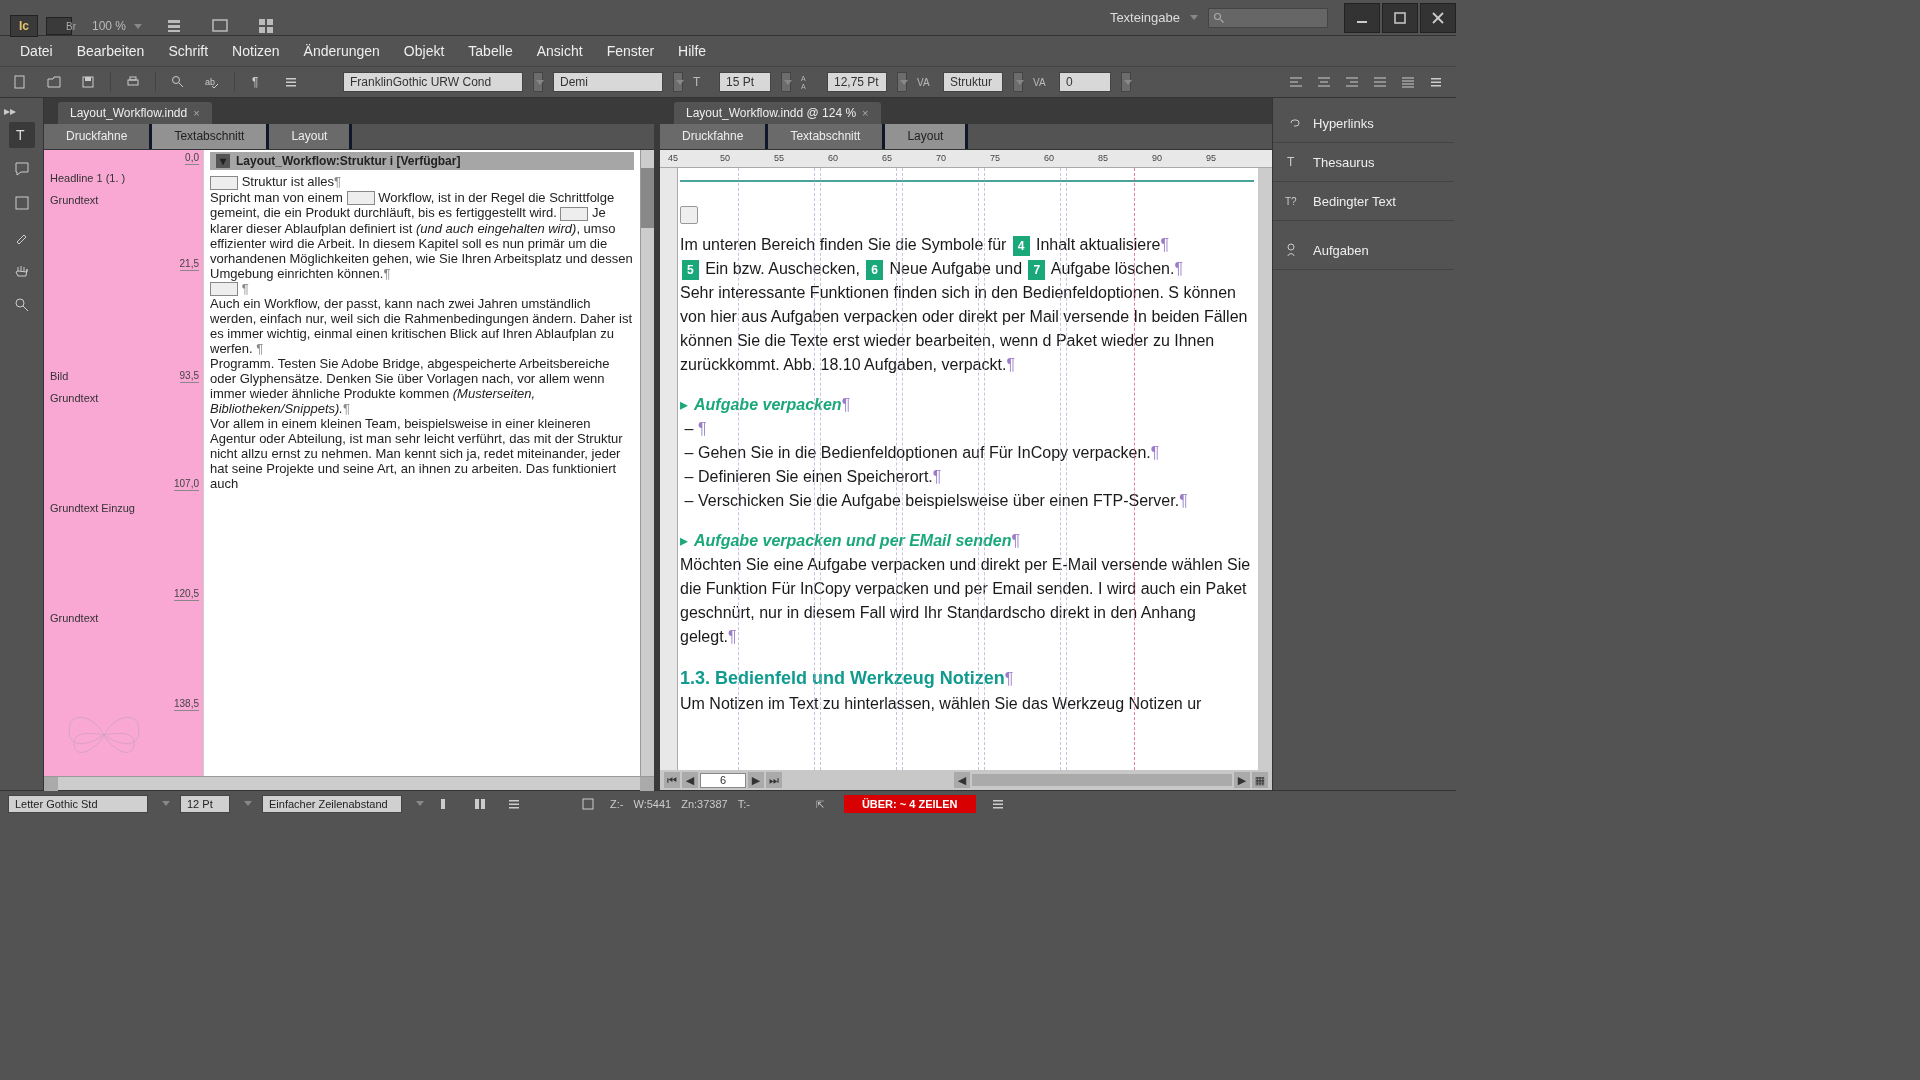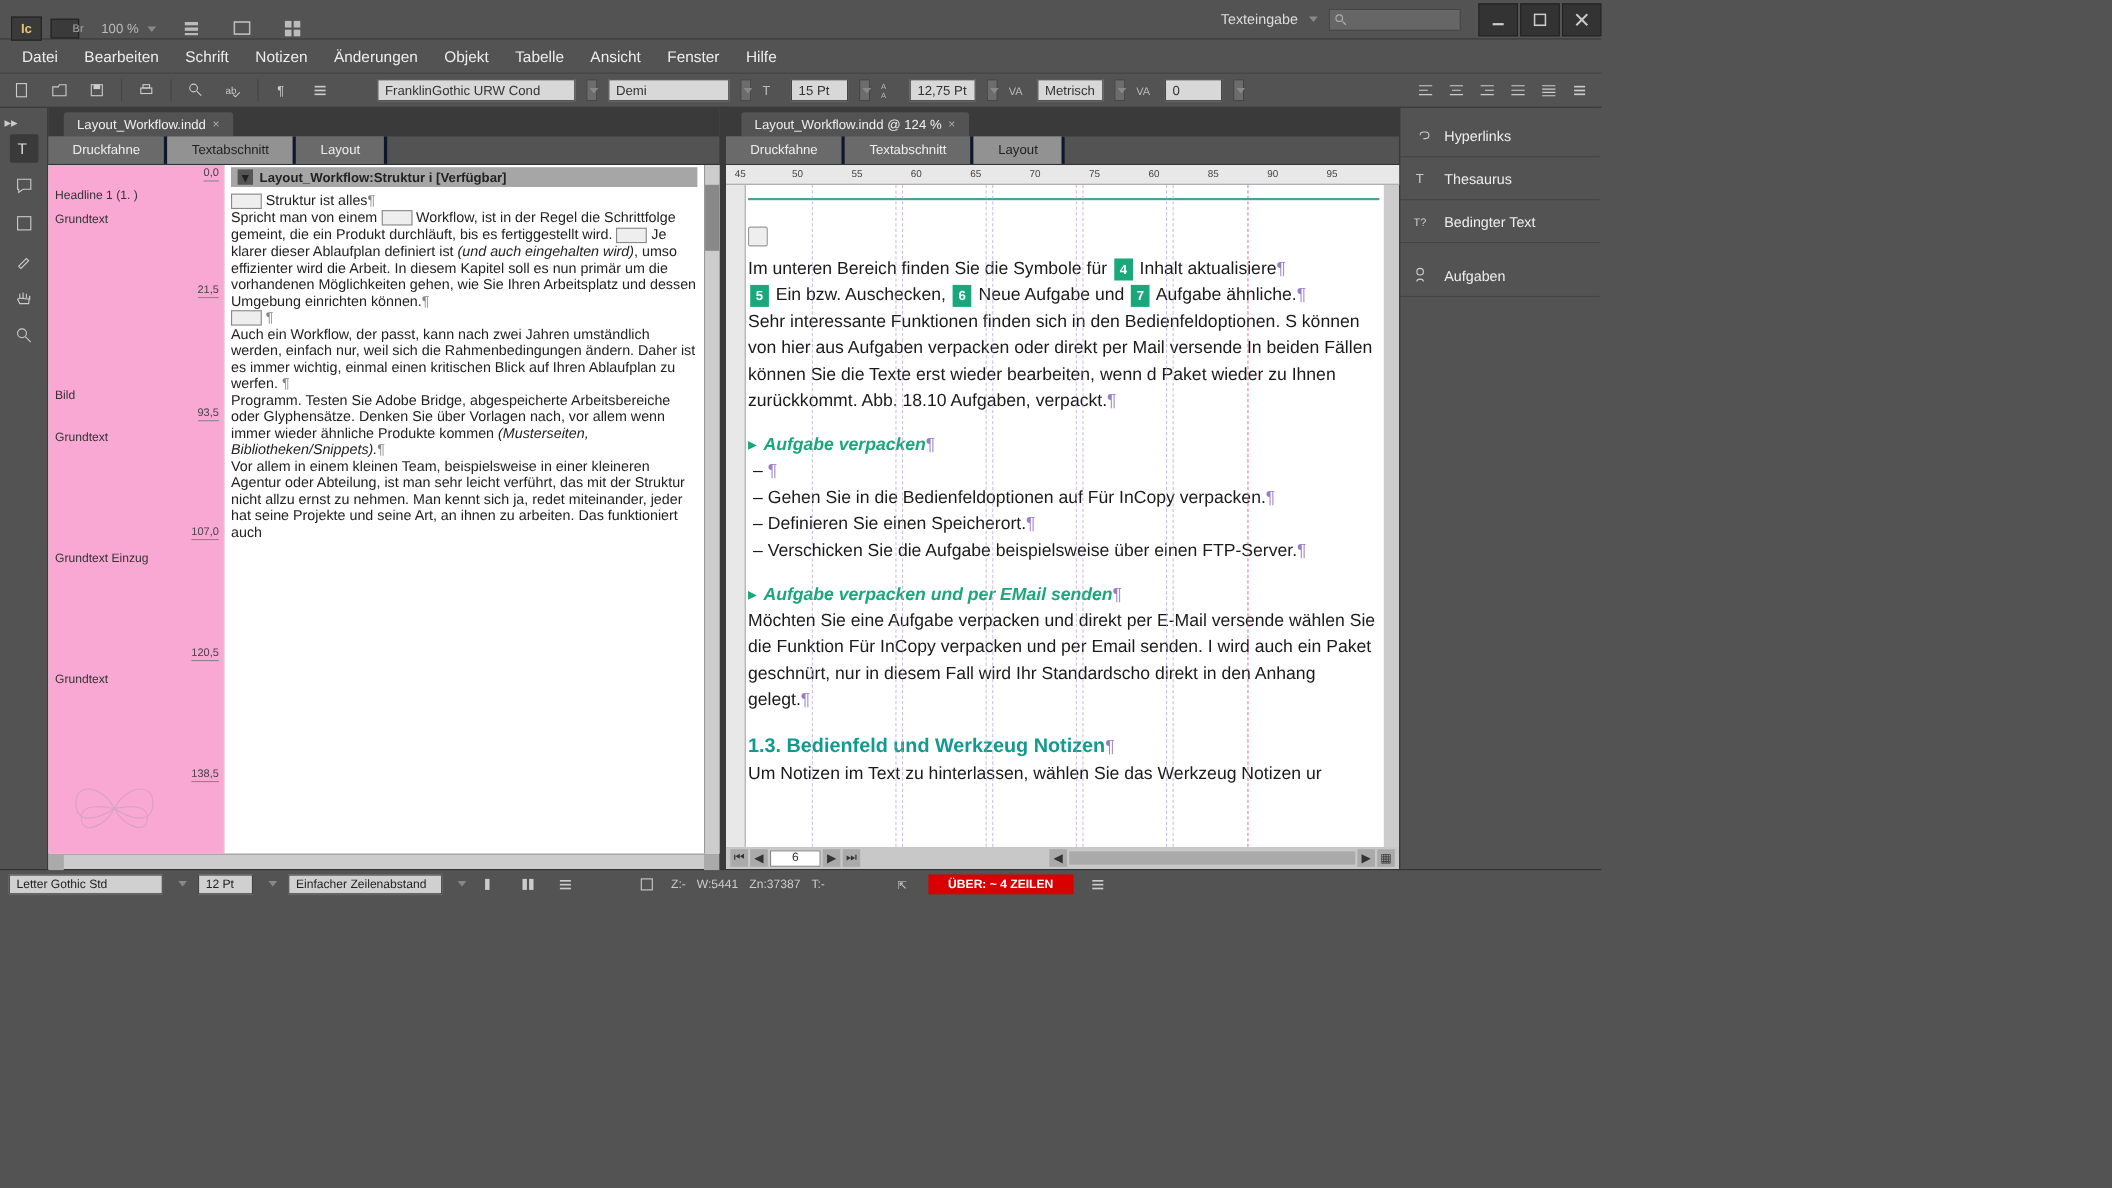--- a/index.html
+++ b/index.html
@@ -276,21 +276,21 @@
     </div>
     <div class="cb-drop">
       <span class="arrow-down"></span>
     </div>
   <div class="cb-label">
       <svg viewBox="0 0 16 16">
         <text x="0" y="12" font-size="10" fill="#bbb">VA</text>
       </svg>
     </div>
   <div class="cb-select cb-num" style="width:60px">
-      <span>Metrisch</span>
+      <span>Struktur</span>
     </div>
     <div class="cb-drop">
       <span class="arrow-down"></span>
     </div>
   <div class="cb-label">
       <svg viewBox="0 0 16 16">
         <text x="0" y="12" font-size="10" fill="#bbb">VA</text>
       </svg>
     </div>
   <div class="cb-select cb-num">
@@ -394,21 +394,21 @@
       <div class="viewtab">Druckfahne</div>
       <div class="viewtab active">Textabschnitt</div>
       <div class="viewtab">Layout</div>
     </div>
     <div class="story-wrap">
       <div class="story-gutter">
         <span class="gut-num" style="top:2px">0,0</span>
         <span class="gut-label" style="top:22px">Headline 1 (1. )</span>
         <span class="gut-label" style="top:44px">Grundtext</span>
         <span class="gut-num" style="top:108px">21,5</span>
-        <span class="gut-label" style="top:204px">Bild</span>
+        <span class="gut-label" style="top:220px">Bild</span>
         <span class="gut-num" style="top:220px">93,5</span>
         <span class="gut-label" style="top:242px">Grundtext</span>
         <span class="gut-num" style="top:328px">107,0</span>
         <span class="gut-label" style="top:352px">Grundtext Einzug</span>
         <span class="gut-num" style="top:438px">120,5</span>
         <span class="gut-label" style="top:462px">Grundtext</span>
         <span class="gut-num" style="top:548px">138,5</span>
         <svg class="butterfly" viewBox="0 0 80 70">
             <path d="M40 35c-10-20-35-25-35-5s20 15 35 5zm0 0c10-20 35-25 35-5s-20 15-35 5zm0 0c-8 15-28 25-30 10s20-12 30-10zm0 0c8 15 28 25 30 10s-20-12-30-10z" fill="none" stroke="#999" stroke-width="1"></path>
           </svg>
@@ -474,21 +474,21 @@
         <div class="col-guide" style="left:224px"></div>
         <div class="col-guide" style="left:300px"></div>
         <div class="col-guide" style="left:306px"></div>
         <div class="col-guide" style="left:382px"></div>
         <div class="col-guide" style="left:388px"></div>
         <div class="col-guide" style="left:456px;border-left:1px dashed #d48;"></div>
         <div class="pg-line"></div>
         <span class="anchor-ico"></span>
         <div class="page-text">
           <span>Im unteren Bereich finden Sie die Symbole für </span><span class="num-badge">4</span><span> Inhalt aktualisiere</span><span class="pilcrow">¶</span><br>
-          <span class="num-badge">5</span><span> Ein bzw. Auschecken, </span><span class="num-badge">6</span><span> Neue Aufgabe und </span><span class="num-badge">7</span><span> Aufgabe ähnliche.</span><span class="pilcrow">¶</span><br>
+          <span class="num-badge">5</span><span> Ein bzw. Auschecken, </span><span class="num-badge">6</span><span> Neue Aufgabe und </span><span class="num-badge">7</span><span> Aufgabe löschen.</span><span class="pilcrow">¶</span><br>
           <span>    Sehr interessante Funktionen finden sich in den Bedienfeldoptionen. S können von hier aus Aufgaben verpacken oder direkt per Mail versende In beiden Fällen können Sie die Texte erst wieder bearbeiten, wenn d Paket wieder zu Ihnen zurückkommt. Abb. 18.10 Aufgaben, verpackt.</span><span class="pilcrow">¶</span>
         </div>
         <div style="height:16px"></div>
         <div class="page-text"><span class="tri">▸</span><span class="h-green">Aufgabe verpacken</span><span class="pilcrow">¶</span></div>
         <div class="page-text dash-row">
             <span class="dash">–</span>
             <span class="pilcrow">¶</span>
           </div>
         <div class="page-text dash-row">
             <span class="dash">–</span>

